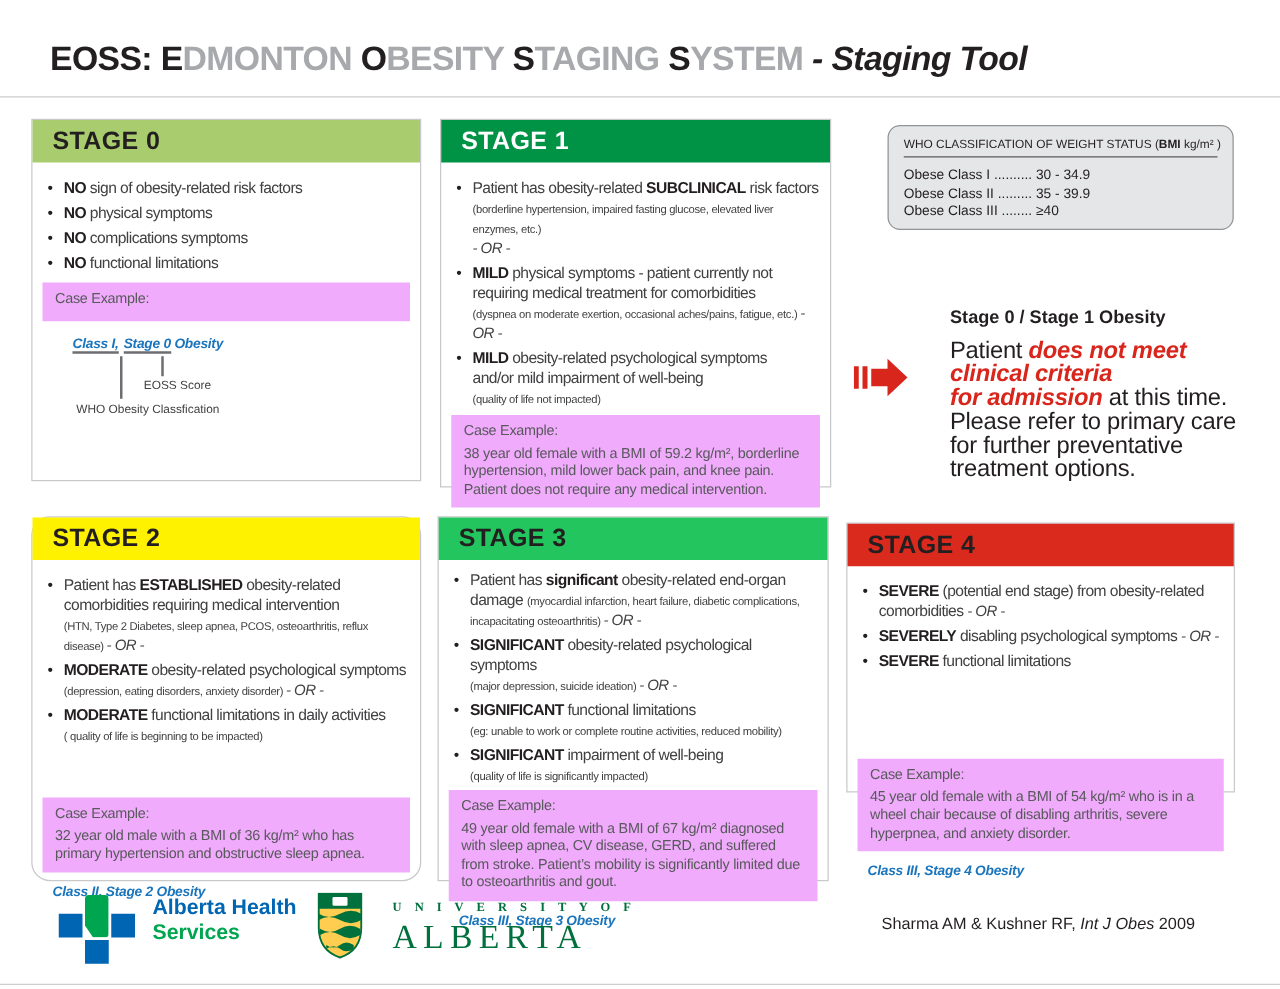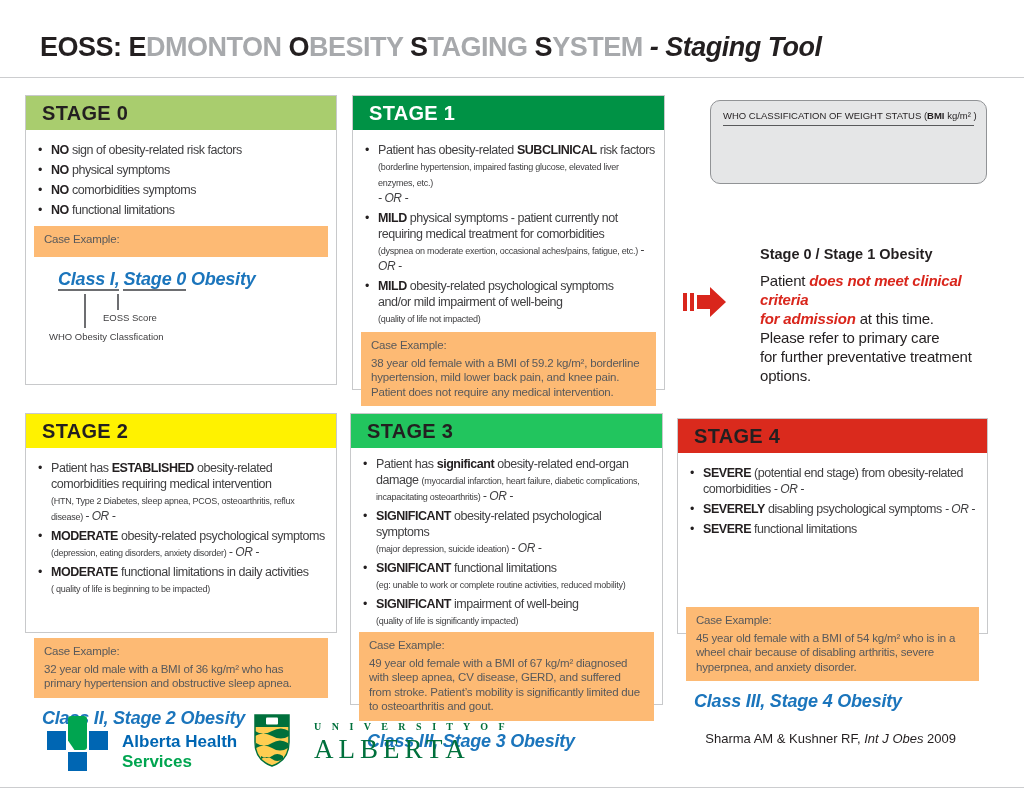--- a/index.html
+++ b/index.html
@@ -12,86 +12,86 @@
   .tl-dark { color:#231f20; }
   .tl-gray { color:#a7a9ac; }
   .tl-it   { color:#231f20; font-style:italic; }
   .rule { position:absolute; left:0; width:1024px; height:1px; background:#cccdcf; }
   .rule.top { top:77px; } .rule.bottom { top:787px; }
 
   
   .card { position:absolute; background:#fff; border:1px solid #c8c9cb; }
   #card-s0 { left:25px;  top:95px;  width:312px; height:290px; }
   #card-s1 { left:352px; top:95px;  width:313px; height:295px; }
-  #card-s2 { left:25px;  top:413px; width:312px; height:220px; }
+  #card-s2 { left:25px;  top:413px; width:312px; height:292px;border-radius:15px; }
   #card-s3 { left:350px; top:413px; width:313px; height:292px; }
   #card-s4 { left:677px; top:418px; width:311px; height:216px; }
   .card-header { height:34px; display:flex; align-items:center; padding-left:16px;
                  font-size:20px; font-weight:600; letter-spacing:0.3px; color:#231f20; }
   .card-header.light-text { color:#ffffff; }
   .card-body { padding:12px 8px 0 12px; }
   #card-s3 .card-body { padding-top:8px; }
 
   
   .bullet { display:flex; margin-bottom:4px; }
   .dot { width:13px; flex:none; font-size:12.5px; line-height:16px; color:#231f20; }
   .bc { white-space:pre-line; font-size:12.5px; line-height:16px; letter-spacing:-0.45px; color:#414042; }
   .seg-b  { font-weight:700; color:#231f20; }
   .seg-t  { }
   .seg-sub{ font-size:9px; line-height:11px; letter-spacing:-0.25px; }
   .seg-or { font-style:italic; font-size:12px; }
 
   
-  .case { background:#fdba74; color:#58595b; padding:6px 10px 7px; font-size:11.5px;
+  .case { background:#f0abfc; color:#58595b; padding:6px 10px 7px; font-size:11.5px;
           line-height:14.5px; letter-spacing:-0.2px; margin:0 0 0 -4px; width:calc(100% + 4px); }
   .case .lbl { margin-bottom:3px; }
   #card-s0 .case { margin-top:8px;  }
   #card-s1 .case { margin-top:6px;  }
   #card-s2 .case { margin-top:42px; }
   #card-s3 .case { margin-top:2px;  }
   #card-s4 .case { margin-top:70px; }
 
   .klass { display:block; margin:12px 0 0 20px; color:#1b75bc; font-style:italic; font-weight:700;
-           font-size:18px; letter-spacing:-0.2px; white-space:pre; }
+           font-size:11px; letter-spacing:-0.2px; white-space:pre; }
   #card-s1 .klass, #card-s2 .klass, #card-s3 .klass, #card-s4 .klass { margin-left:4px; margin-top:10px; }
   .u { border-bottom:2px solid #6d6e71; padding-bottom:0; }
   .u2 { margin-left:4px; }
 
   
-  .annot { position:relative; height:50px; margin:4px 0 0 10px; font-size:9.5px; color:#414042; }
+  .annot { position:relative; height:50px; margin:4px 0 0 22px; font-size:9.5px; color:#414042; }
   .vline { position:absolute; width:2px; background:#6d6e71; }
   .vl-who { left:36px; top:0; height:34px; }
   .vl-eoss{ left:69px; top:0; height:16px; }
   .lab-eoss{ position:absolute; left:55px; top:18px; }
   .lab-who { position:absolute; left:1px;  top:37px; }
 
   
   .who { position:absolute; left:710px; top:100px; width:277px; height:84px; background:#e5e6e7;
          border:1px solid #919396; border-radius:10px; padding:9px 12px 14px 12px; color:#231f20; }
   .who-title { font-size:9.5px; border-bottom:1px solid #58595b; padding-bottom:4px; white-space:pre; }
   .who-title .b { font-weight:700; }
   .who-rows { margin-top:7px; font-size:11px; line-height:14.5px; white-space:pre; }
 
   
   .ref-arrow { position:absolute; left:683px; top:284px; color:#d9261c; }
   .ref-title { position:absolute; left:760px; top:246px; font-size:14.5px; font-weight:700; color:#231f20; }
-  .ref-body  { position:absolute; left:760px; top:271px; width:250px; font-size:15px; line-height:19px;
+  .ref-body  { position:absolute; left:760px; top:271px; width:250px; font-size:19px; line-height:19px;
                color:#231f20; white-space:pre-line; letter-spacing:-0.2px; }
   .ref-red   { color:#d9261c; font-weight:700; font-style:italic; }
 
   
   .ahs { position:absolute; left:44px; top:716px; display:flex; }
   .ahs-cross { position:relative; width:66px; height:55px; flex:none; }
   .ahs-cross .sq { position:absolute; width:19px; height:19px; background:#0066b3; }
   .sq-left  { left:3px;  top:15px; }
   .sq-right { left:45px; top:15px; }
   .sq-bot   { left:24px; top:36px; }
   .ahs-green { position:absolute; left:24px; top:0; width:19px; height:34px; background:#00a550;
                border-radius:3px; clip-path:polygon(0 0,100% 0,100% 100%,34% 100%,0 72%); }
-  .ahs-text { margin-left:12px; margin-top:16px; font-weight:700; font-size:17px; line-height:20px; }
+  .ahs-text { margin-left:12px; margin-top:0; font-weight:700; font-size:17px; line-height:20px; }
   .ahs-l1 { color:#0066b3; } .ahs-l2 { color:#00a550; }
 
   .uofa { position:absolute; left:252px; top:714px; display:flex; }
   .uofa-text { margin-left:22px; color:#00703c; font-family:"Liberation Serif","DejaVu Serif",serif; }
   .uofa-l1 { font-size:10px; font-weight:700; letter-spacing:4px; margin-top:7px; }
   .uofa-l2 { font-size:27px; letter-spacing:5px; margin-top:2px; }
 
   .citation { position:absolute; left:690px; top:731px; width:266px; text-align:right;
               font-size:13px; color:#231f20; white-space:pre; }
   .citation .it { font-style:italic; }
@@ -112,21 +112,21 @@
           <div class="bullet">
             <span class="dot">•</span>
             <span class="bc"><span class="seg-b">NO</span><span class="seg-t"> sign of obesity-related risk factors</span></span>
           </div>
           <div class="bullet">
             <span class="dot">•</span>
             <span class="bc"><span class="seg-b">NO</span><span class="seg-t"> physical symptoms</span></span>
           </div>
           <div class="bullet">
             <span class="dot">•</span>
-            <span class="bc"><span class="seg-b">NO</span><span class="seg-t"> comorbidities symptoms</span></span>
+            <span class="bc"><span class="seg-b">NO</span><span class="seg-t"> complications symptoms</span></span>
           </div>
           <div class="bullet">
             <span class="dot">•</span>
             <span class="bc"><span class="seg-b">NO</span><span class="seg-t"> functional limitations</span></span>
           </div>
         </div>
       <div class="case">
         <div class="lbl">Case Example:</div>
       </div>
       <span class="klass"><span class="u">Class I,</span><span class="u u2">Stage 0</span><span> Obesity</span></span>
@@ -165,20 +165,23 @@
       <div class="case">
         <div class="lbl">Case Example:</div>
         <div>38 year old female with a BMI of 59.2 kg/m², borderline hypertension, mild lower back pain, and knee pain.  Patient does not require any medical intervention.</div>
       </div>
       <span class="klass">Class III, Stage 1 Obesity</span>
     </div>
   </div>
 
   <div class="who">
     <div class="who-title"><span>WHO CLASSIFICATION OF WEIGHT STATUS (</span><span class="b">BMI</span><span> kg/m² )</span></div>
+    <div class="who-rows">Obese Class I .......... 30 - 34.9
+Obese Class II ......... 35 - 39.9
+Obese Class III ........ ≥40</div>
   </div>
 
   <div class="ref-arrow">
     <svg width="44" height="36" viewBox="0 0 44 36" fill="currentColor" xmlns="http://www.w3.org/2000/svg">
       <rect x="0" y="9" width="4" height="18"></rect>
       <rect x="7" y="9" width="4" height="18"></rect>
       <polygon points="14,11 27,11 27,3 43,18 27,33 27,25 14,25"></polygon>
     </svg>
   </div>
   <div class="ref-title">Stage 0 / Stage 1 Obesity</div>

